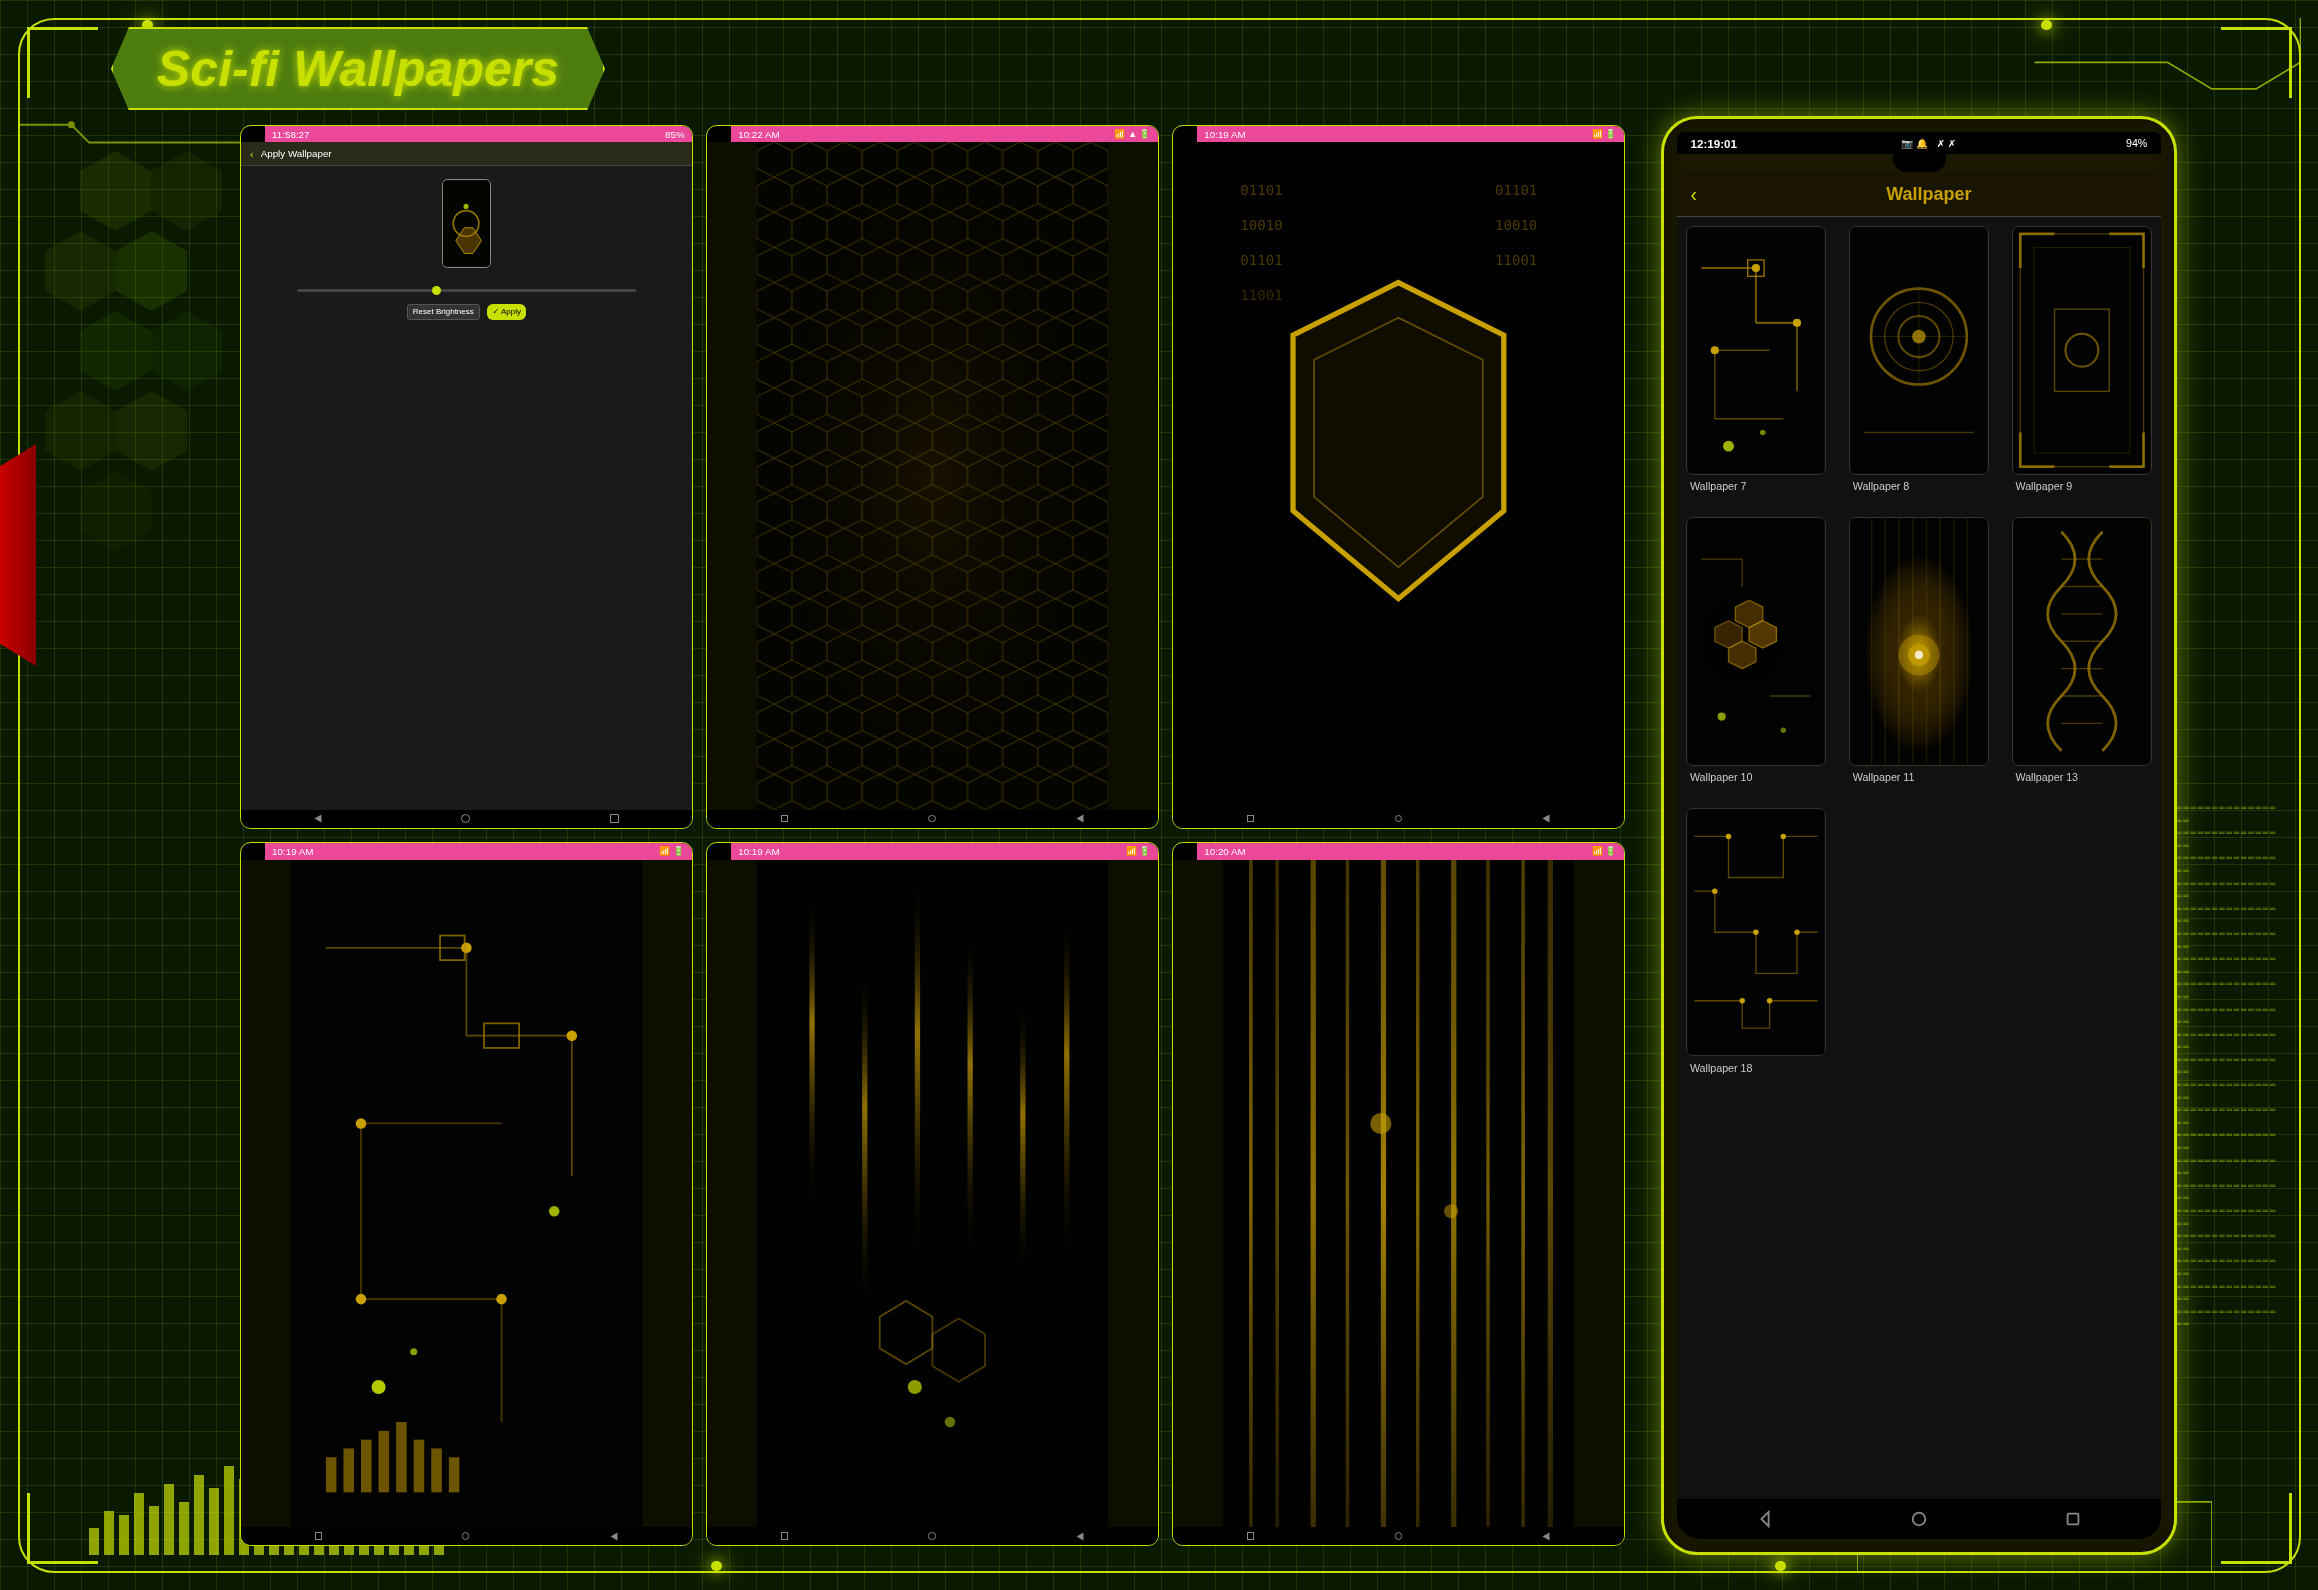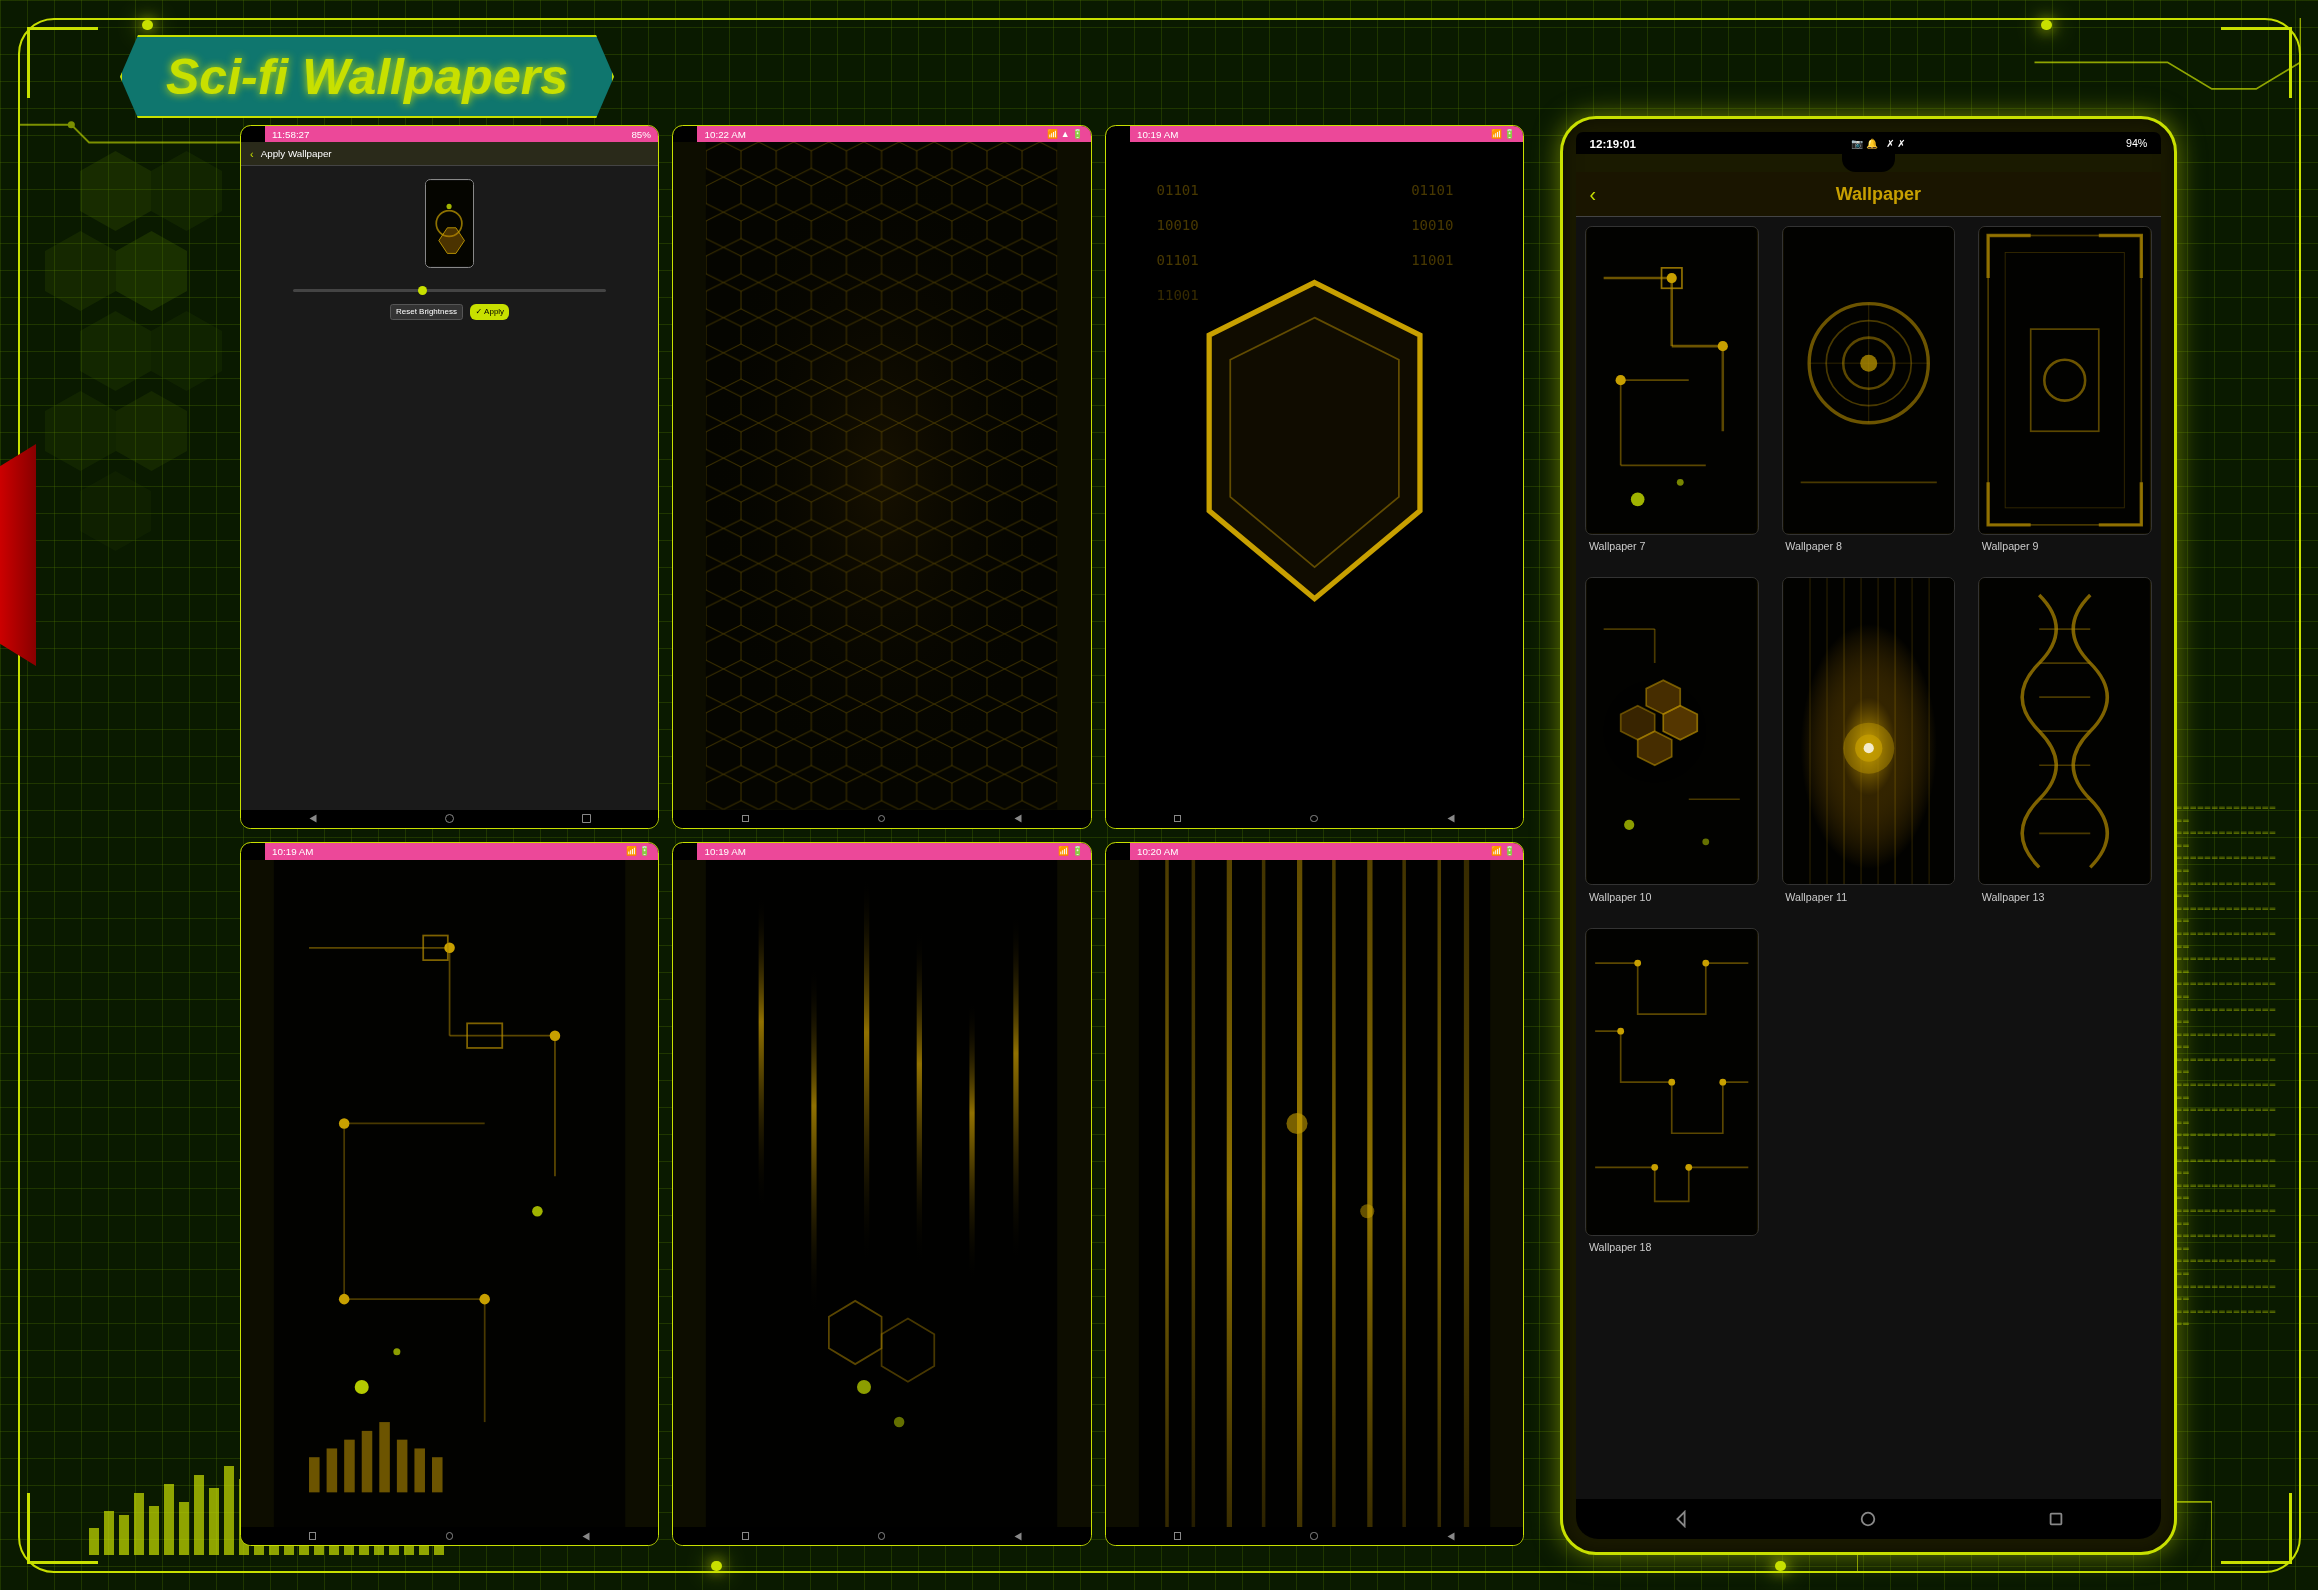--- a/index.html
+++ b/index.html
@@ -42,27 +42,26 @@
     }
     .corner-tl { top: 27px; left: 27px; border-top: 3.6px solid #c8e000; border-left: 3.6px solid #c8e000; }
     .corner-tr { top: 27px; right: 27px; border-top: 3.6px solid #c8e000; border-right: 3.6px solid #c8e000; }
     .corner-bl { bottom: 27px; left: 27px; border-bottom: 3.6px solid #c8e000; border-left: 3.6px solid #c8e000; }
     .corner-br { bottom: 27px; right: 27px; border-bottom: 3.6px solid #c8e000; border-right: 3.6px solid #c8e000; }
 
     
     .title-banner {
       position: absolute;
       top: 27px;
-      left: 120px;
-      background: #0f766e;
+      left: 111px;
+      background: #4d7c0f;
       border: 2.7px solid #c8e000;
       padding: 10.7px 44px;
       clip-path: polygon(18px 0%, calc(100% - 18px) 0%, 100% 50%, calc(100% - 18px) 100%, 18px 100%, 0% 50%);
       z-index: 10;
-      margin-top: 8px;
     }
     .title-text {
       color: #c8e000;
       font-size: 50px;
       font-weight: bold;
       font-style: italic;
       text-shadow: 0 0 9px #c8e000;
       white-space: nowrap;
     }
 
@@ -274,21 +273,21 @@
     .wp-shield {
       background: #000;
       width: 100%; height: 100%;
       display: flex;
       align-items: center;
       justify-content: center;
     }
 
     
     .phone-mockup {
-      width: 617px;
+      width: 516px;
       background: #1a1a00;
       border: 3.6px solid #c8e000;
       border-radius: 36px;
       padding: 13.3px;
       position: relative;
       box-shadow: 0 0 27px rgba(200,224,0,0.5), inset 0 0 18px rgba(0,0,0,0.5);
       display: flex;
       flex-direction: column;
     }
 

